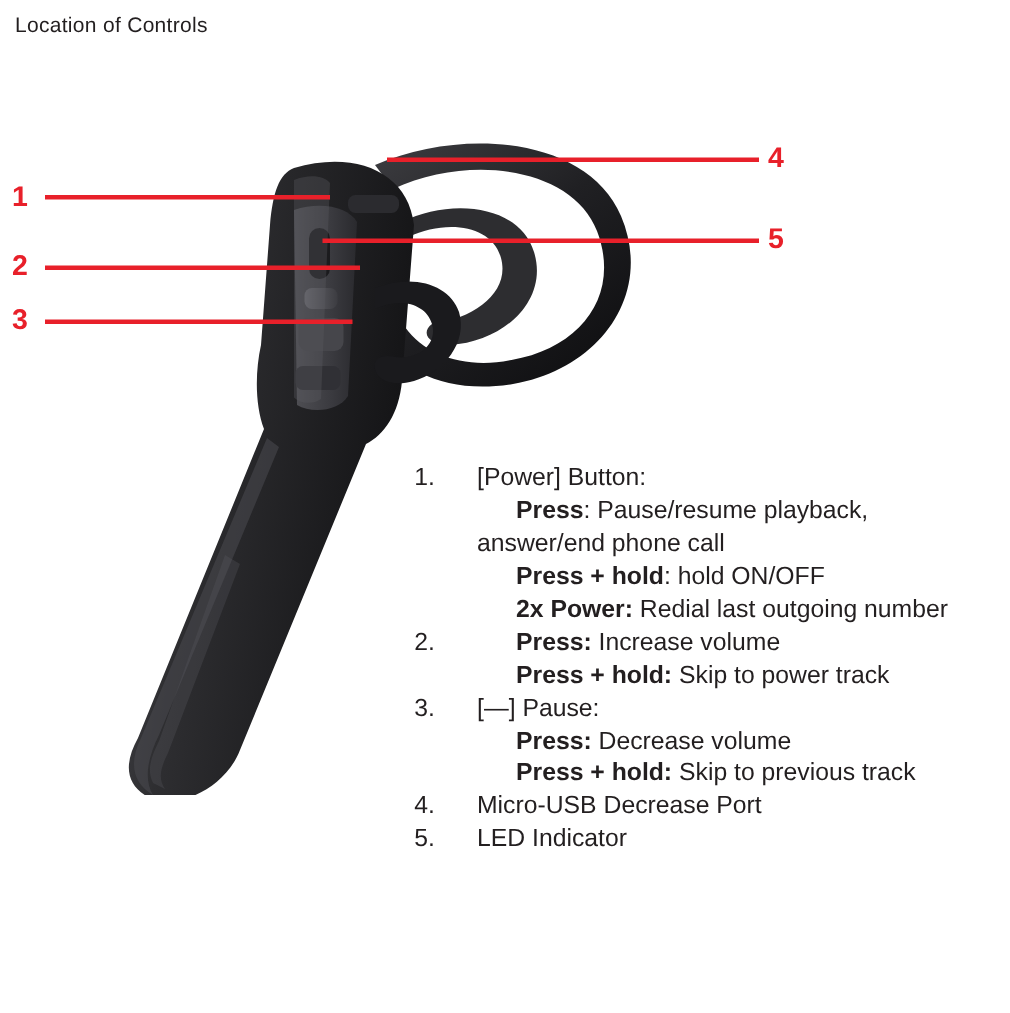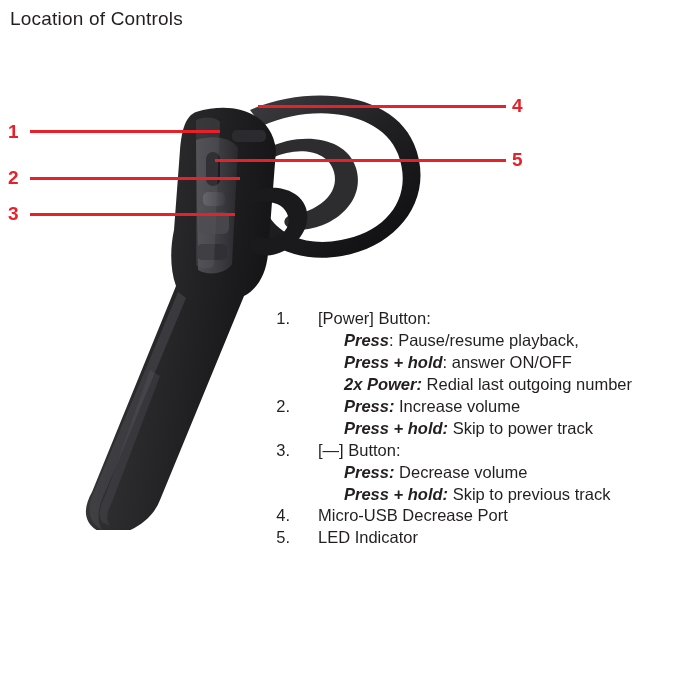--- a/index.html
+++ b/index.html
@@ -12,21 +12,21 @@
     height: 675px;
     position: relative;
     font-family: "Liberation Sans", sans-serif;
     color: #231f20;
     overflow: hidden;
   }
   #page-title {
     position: absolute;
     left: 10px;
     top: 8px;
-    font-size: 19px;
+    font-size: 14px;
     font-weight: 400;
     letter-spacing: 0.2px;
     color: #231f20;
   }
 
   
   #diagram {
     position: absolute;
     left: 0;
     top: 40px;
@@ -78,21 +78,20 @@
   }
   .li .line {
     white-space: nowrap;
     margin-left: 24px;
   }
   .indent {
     padding-left: 26px;
   }
   .bi {
     font-weight: bold;
-    font-style: italic;
   }
 </style>
 </head>
 <body>
 
 <div id="page-title">Location of Controls</div>
 
 <div id="diagram">
 
   <svg id="headset-svg" width="470" height="490" viewBox="0 0 470 490" aria-hidden="true">
@@ -184,41 +183,44 @@
 </div>
 
 <div id="controls-list">
 
   <div class="li">
     <span class="marker">1.</span>
     <div class="line">[Power] Button:</div>
     <div class="line indent">
       <span class="bi">Press</span><span>:</span><span> Pause/resume playback,</span>
     </div>
-    <div class="line indent">
-      <span class="bi">Press + hold</span><span>:</span><span> answer ON/OFF</span>
+    <div class="line">
+      <span>answer/end phone call</span>
+    </div>
+    <div class="line indent">
+      <span class="bi">Press + hold</span><span>:</span><span> hold ON/OFF</span>
     </div>
     <div class="line indent">
       <span class="bi">2x Power:</span><span> Redial last outgoing number</span>
     </div>
   </div>
 
   <div class="li">
     <span class="marker">2.</span>
     <div class="line indent">
       <span class="bi">Press:</span><span> Increase volume</span>
     </div>
     <div class="line indent">
       <span class="bi">Press + hold:</span><span> Skip to power track</span>
     </div>
   </div>
 
   <div class="li">
     <span class="marker">3.</span>
-    <div class="line">[—] Button:</div>
+    <div class="line">[—] Pause:</div>
     <div class="line indent">
       <span class="bi">Press:</span><span> Decrease volume</span>
     </div>
     <div class="line indent">
       <span class="bi">Press + hold:</span><span> Skip to previous track</span>
     </div>
   </div>
 
   <div class="li">
     <span class="marker">4.</span>

